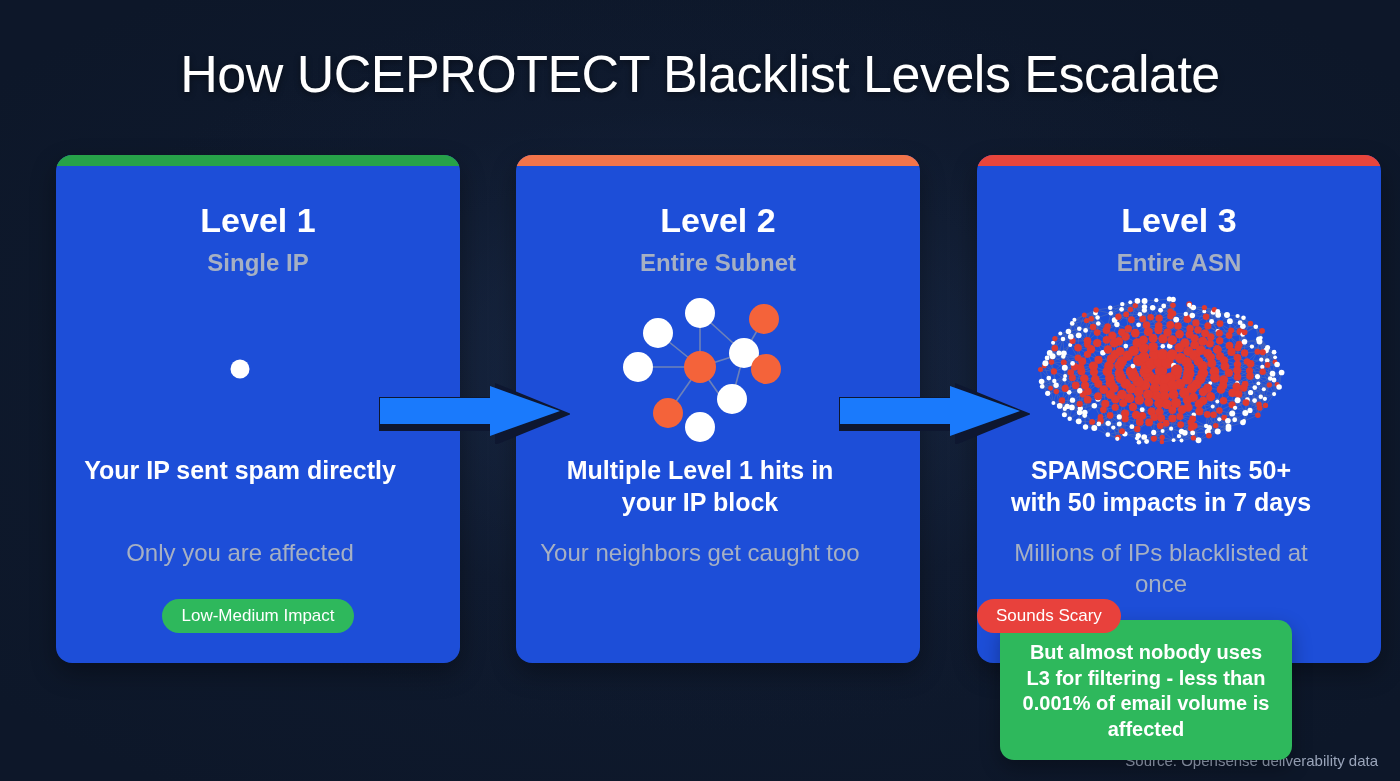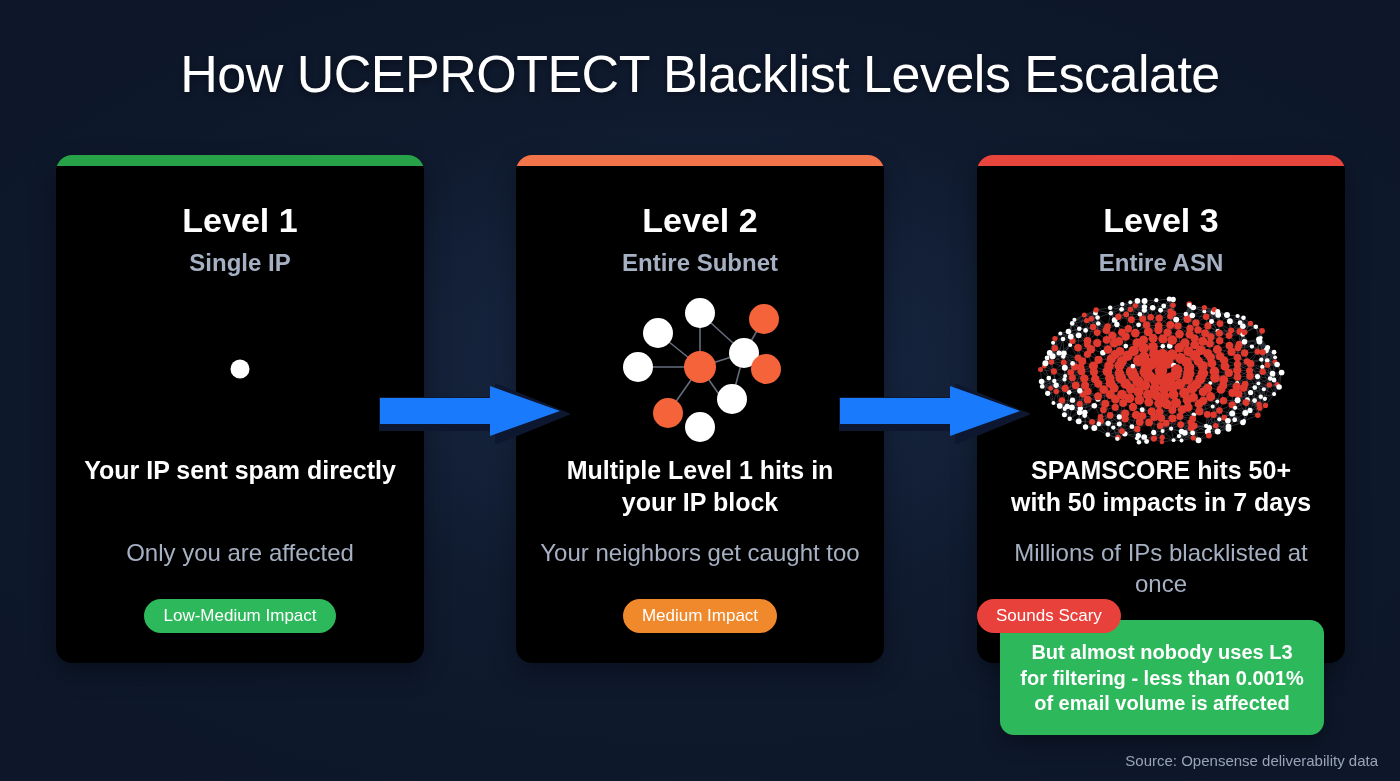--- a/index.html
+++ b/index.html
@@ -44,23 +44,23 @@
     position: absolute;
     top: 155px;
     left: 56px;
     width: 1290px;
     height: 510px;
   }
 
   .card {
     position: absolute;
     top: 0;
-    width: 368px;
+    width: 404px;
     height: 508px;
-    background: #000000;
+    background: #1d4ed8;
     border-radius: 16px;
     box-shadow: 0 10px 26px rgba(0,0,0,0.33);
     overflow: hidden;
     padding-left: 18px;
   }
   .card.c1 { left: 0; }
   .card.c2 { left: 460px; }
   .card.c3 { left: 921px; }
 
   .accent {
@@ -148,21 +148,21 @@
     top: 444px;
     left: 0;
     width: 100%;
     z-index: 3;
   }
 
   .callout {
     position: absolute;
     left: 1000px;
     top: 620px;
-    width: 324px;
+    width: 292px;
     padding: 20px 16px 18px;
     background: #2eb85c;
     border-radius: 14px;
     color: #ffffff;
     font-size: 20px;
     font-weight: bold;
     line-height: 1.28;
     text-align: center;
     z-index: 2;
     box-shadow: 0 8px 20px rgba(0,0,0,0.30);
@@ -242,23 +242,20 @@
           <circle cx="250" cy="74" r="15" fill="#f4633a"></circle>
           <circle cx="152" cy="118" r="15" fill="#f4633a"></circle>
           <circle cx="216" cy="104" r="15" fill="#ffffff"></circle>
           <circle cx="184" cy="132" r="15" fill="#ffffff"></circle>
         </g>
       </svg>
     </div>
 
     <div class="card-headline">Multiple Level 1 hits in your IP block</div>
     <div class="card-note">Your neighbors get caught too</div>
-    <div class="pill-row">
-      <span class="pill" style="background:#f0892b">Medium Impact</span>
-    </div>
   </div>
 
   <div class="card c3">
     <div class="accent" style="background:#e8453c"></div>
     <div class="card-level">Level 3</div>
     <div class="card-sub">Entire ASN</div>
 
     <div class="viz">
       <svg id="asn-cloud" width="368" height="160" viewBox="0 0 368 160" aria-hidden="true">
           <g stroke="#7b8498" stroke-width="0.7" opacity="0.5">

